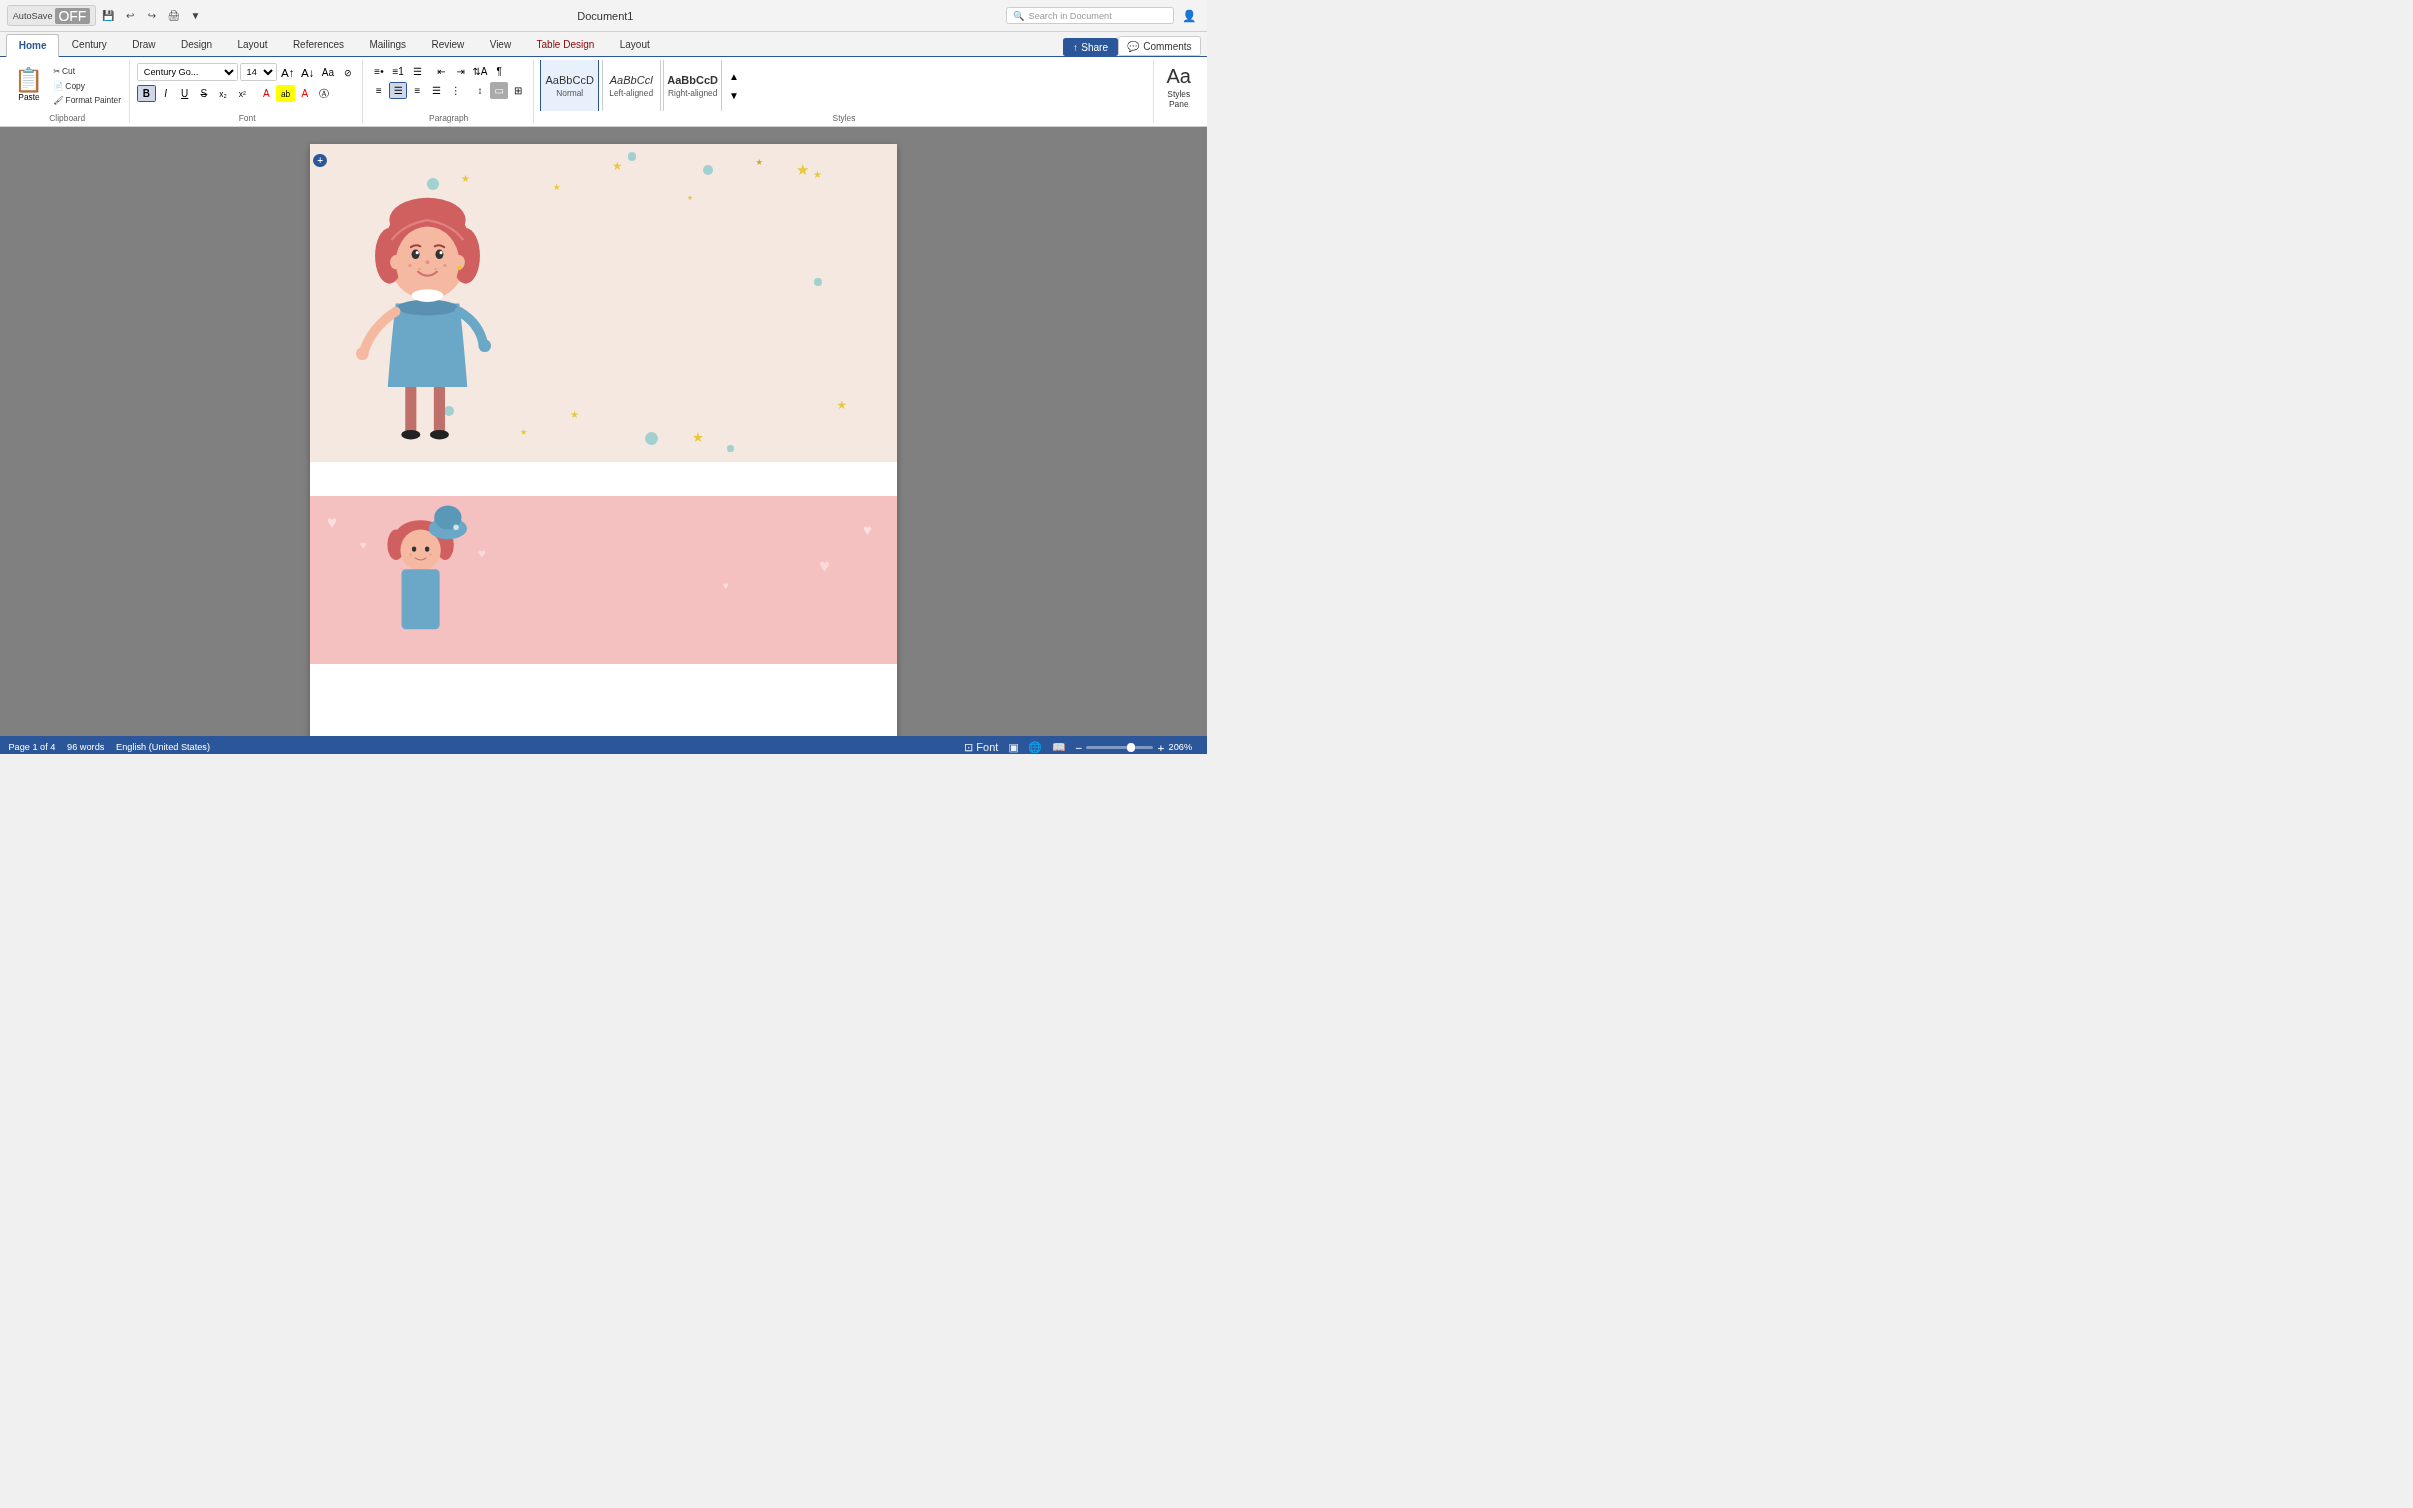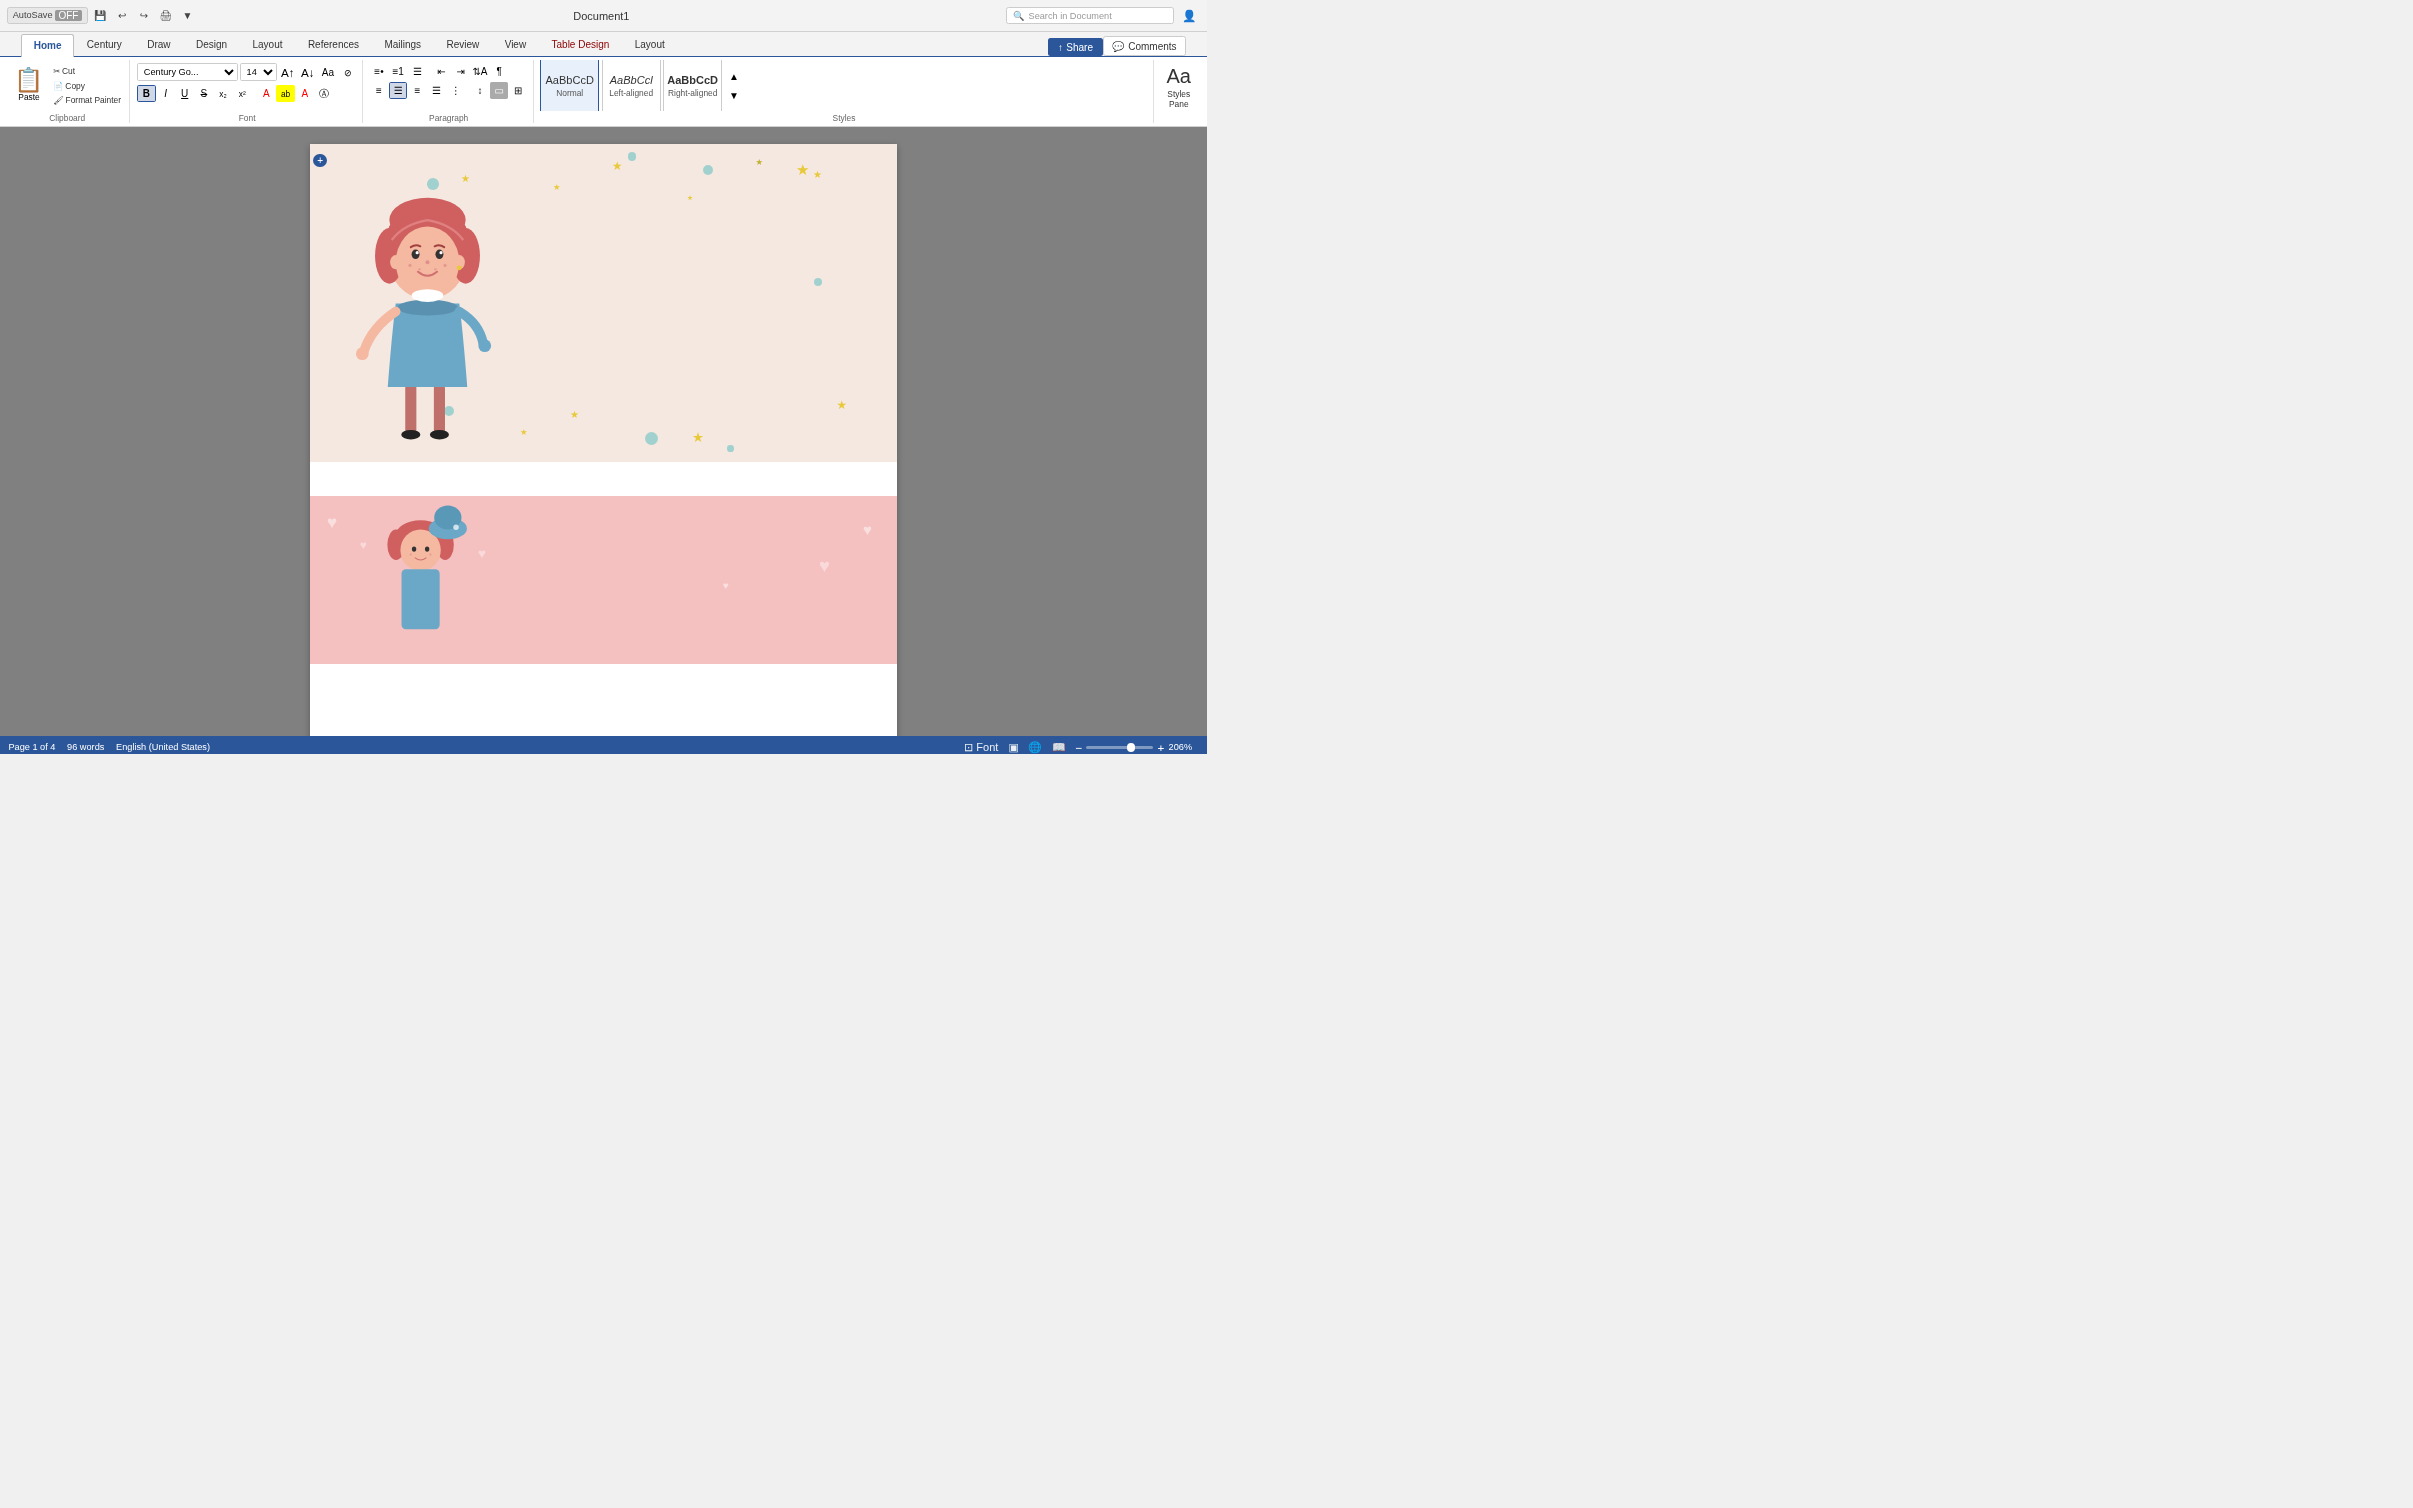--- a/index.html
+++ b/index.html
@@ -24,21 +24,21 @@
     }
     .icon-btn { background: none; border: none; cursor: pointer; font-size: 11.7px; color: #555; padding: 1.7px 3.4px; }
     .toolbar-btn {
       display: flex; align-items: center; justify-content: center; width: 18.4px; height: 18.4px;
       background: none; border: none; cursor: pointer; font-size: 10px; color: #444; border-radius: 1.7px;
     }
 
     
     #ribbon-tabs {
       display: flex; align-items: flex-end; background: #f3f3f3;
-      border-bottom: 1.7px solid #2b579a; height: 25px; padding: 0 21px;
+      border-bottom: 1.7px solid #2b579a; height: 25px; padding: 0 6px;
     }
     .ribbon-tab {
       padding: 3.4px 11.7px; font-size: 10px; color: #333; cursor: pointer;
       border-radius: 2.5px 2.5px 0 0; height: 23.5px; display: flex; align-items: center;
       border: 0.8px solid transparent; border-bottom: none;
     }
     .ribbon-tab.active {
       background: white; border-color: #c0c0c0; border-bottom: 1.7px solid white;
       margin-bottom: -1.7px; color: #2b579a; font-weight: 600;
     }
@@ -193,21 +193,21 @@
     .dot { position: absolute; border-radius: 50%; }
     @keyframes blink { 50% { opacity: 0; } }
   </style>
 </head>
 <body>
 
 <div id="title-bar">
   <div class="title-bar-left">
     <div class="autosave-badge">
       <span>AutoSave</span>
-      <span style="background:#999;color:white;border-radius:1.7px;padding:0 3.4px;font-size:10px;">OFF</span>
+      <span style="background:#999;color:white;border-radius:1.7px;padding:0 3.4px;font-size:14px;">OFF</span>
     </div>
     <button class="toolbar-btn" title="Save">💾</button>
     <button class="toolbar-btn" title="Undo">↩</button>
     <button class="toolbar-btn" title="Redo">↪</button>
     <button class="toolbar-btn" title="Print">🖨</button>
     <button class="toolbar-btn">▼</button>
   </div>
   <div class="title-bar-center">Document1</div>
   <div class="title-bar-right">
     <div class="search-box">

